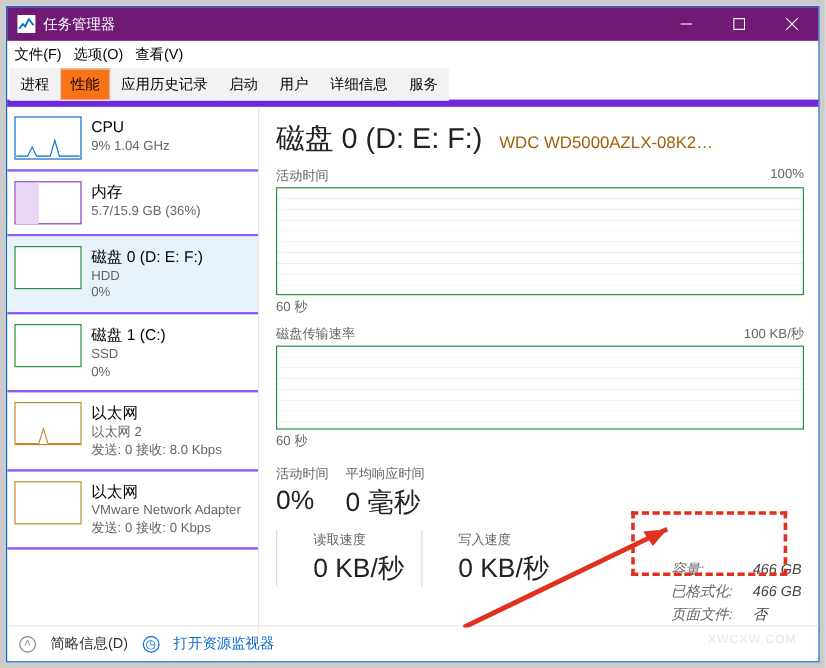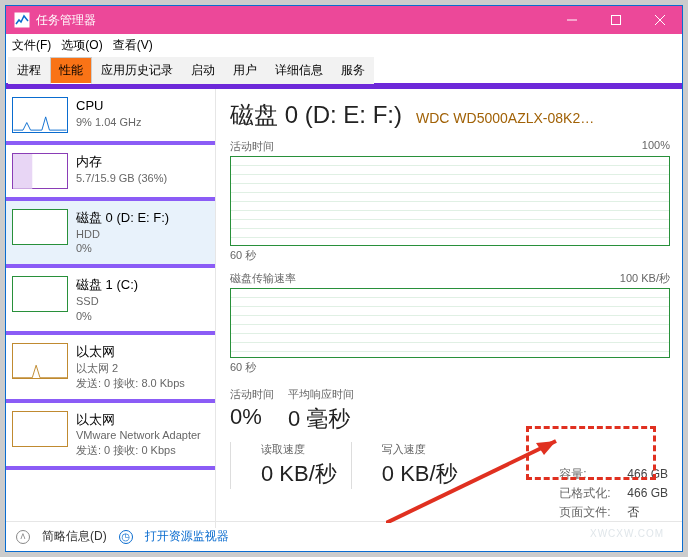--- a/index.html
+++ b/index.html
@@ -1,28 +1,28 @@
 <!DOCTYPE html>
 <html><head>
 <meta charset="utf-8">
 <style>
 * { margin: 0; padding: 0; box-sizing: border-box; font-family: "Microsoft YaHei", "Segoe UI", sans-serif; }
 body { background: #ccc; width: 688px; height: 557px; overflow: hidden; position: relative; }
 .window { position: absolute; left: 5px; top: 5px; width: 678px; height: 547px; background: #fff; border: 1px solid #0a6ccf; }
-.titlebar { height: 28px; background: #ec4899; color: #fff; display: flex; align-items: center; font-size: 12px; }
+.titlebar { height: 28px; background: #701a75; color: #fff; display: flex; align-items: center; font-size: 12px; }
 .titlebar .icon { width: 16px; height: 16px; margin: 0 6px 0 8px; }
 .titlebar .title { flex: 1; }
 .titlebar .btn { width: 44px; height: 28px; display: flex; align-items: center; justify-content: center; color: #fff; }
 .menubar { height: 22px; display: flex; align-items: center; font-size: 12px; padding: 0 6px; gap: 10px; color: #000; }
 .tabs { display: flex; border-bottom: 6px solid #6d28d9; padding-left: 2px; font-size: 12px; }
 .tab { padding: 4px 8px; border: 1px solid transparent; border-bottom: none; background: #f2f2f2; margin-right: 0; position: relative; top: 1px; }
 .tab.active { background: #f97316; border-color: #ccc; border-bottom: 1px solid #fff; }
 .content { display: flex; height: calc(100% - 28px - 22px - 26px - 30px); }
 .sidebar { width: 210px; border-right: 1px solid #e6e6e6; overflow-y: auto; overflow-x: hidden; }
-.side-item { display: flex; padding: 8px 6px; border-bottom: 4px solid #8b5cf6; gap: 8px; cursor: default; }
+.side-item { display: flex; padding: 8px 6px; border-bottom: 2px solid #8b5cf6; gap: 8px; cursor: default; }
 .side-item.selected { background: #e8f2fb; }
 .thumb { width: 56px; height: 36px; border: 1px solid #0a6ccf; background: #fff; position: relative; flex-shrink: 0; }
 .thumb.cpu svg, .thumb.mem svg, .thumb.net svg { width:100%; height:100%; }
 .thumb.disk { border-color: #28903a; }
 .side-text { font-size: 11px; color: #333; line-height: 1.35; overflow: hidden; }
 .side-text .name { font-size: 13px; color: #000; white-space: nowrap; }
 .side-text .sub { color: #666; white-space: nowrap; }
 .main { flex: 1; padding: 10px 12px 0 14px; overflow: hidden; position: relative; }
 .heading-row { display: flex; align-items: baseline; gap: 14px; white-space: nowrap; }
 .heading { font-size: 24px; font-weight: 400; color: #222; }
@@ -30,21 +30,21 @@
 .chart-block { margin-top: 8px; }
 .chart-labels { display: flex; justify-content: space-between; font-size: 11px; color: #666; margin-bottom: 2px; }
 .chart { width: 100%; height: 90px; border: 1px solid #28903a; background: repeating-linear-gradient(to bottom, #fff, #fff 8px, #e0f0e4 8.5px, #fff 9px); position: relative; }
 .chart-xlabel { font-size: 11px; color: #666; margin-top: 2px; }
 .stats-row { display: flex; margin-top: 12px; gap: 0; }
 .stat-group { padding: 0 14px 0 0; }
 .stat-group.border { border-left: 1px solid #ddd; padding-left: 30px; }
 .stat-label { font-size: 11px; color: #666; }
 .stat-value { font-size: 22px; color: #222; margin-top: 2px; }
 .info-grid { font-size: 12px; color: #444; position: absolute; right: 14px; top: 376px; }
-.info-grid div { display: flex; gap: 6px; line-height: 1.6; }
+.info-grid div { display: flex; gap: 6px; line-height: 1.6; font-style: italic; }
 .info-grid .k { min-width: 62px; color: #666; }
 .footer { position: absolute; bottom: 0; left: 0; right: 0; height: 30px; display: flex; align-items: center; gap: 12px; padding: 0 10px; border-top: 1px solid #e6e6e6; font-size: 12px; }
 .footer .link { color: #0a6ccf; display: flex; align-items: center; gap: 4px; }
 .circle-icon { width: 14px; height: 14px; border: 1px solid #888; border-radius: 50%; display: inline-flex; align-items: center; justify-content: center; font-size: 10px; color: #888; }
 .red-arrow { position: absolute; left: 380px; bottom: 28px; pointer-events: none; }
 .dashed-box { position: absolute; right: 26px; top: 420px; width: 130px; height: 54px; border: 3px dashed #e03020; pointer-events: none; }
 .watermark { position: absolute; right: 18px; bottom: 12px; font-size: 10px; color: #e0e6ea; letter-spacing: 1px; pointer-events: none; }
 </style>
 </head>
 <body>

